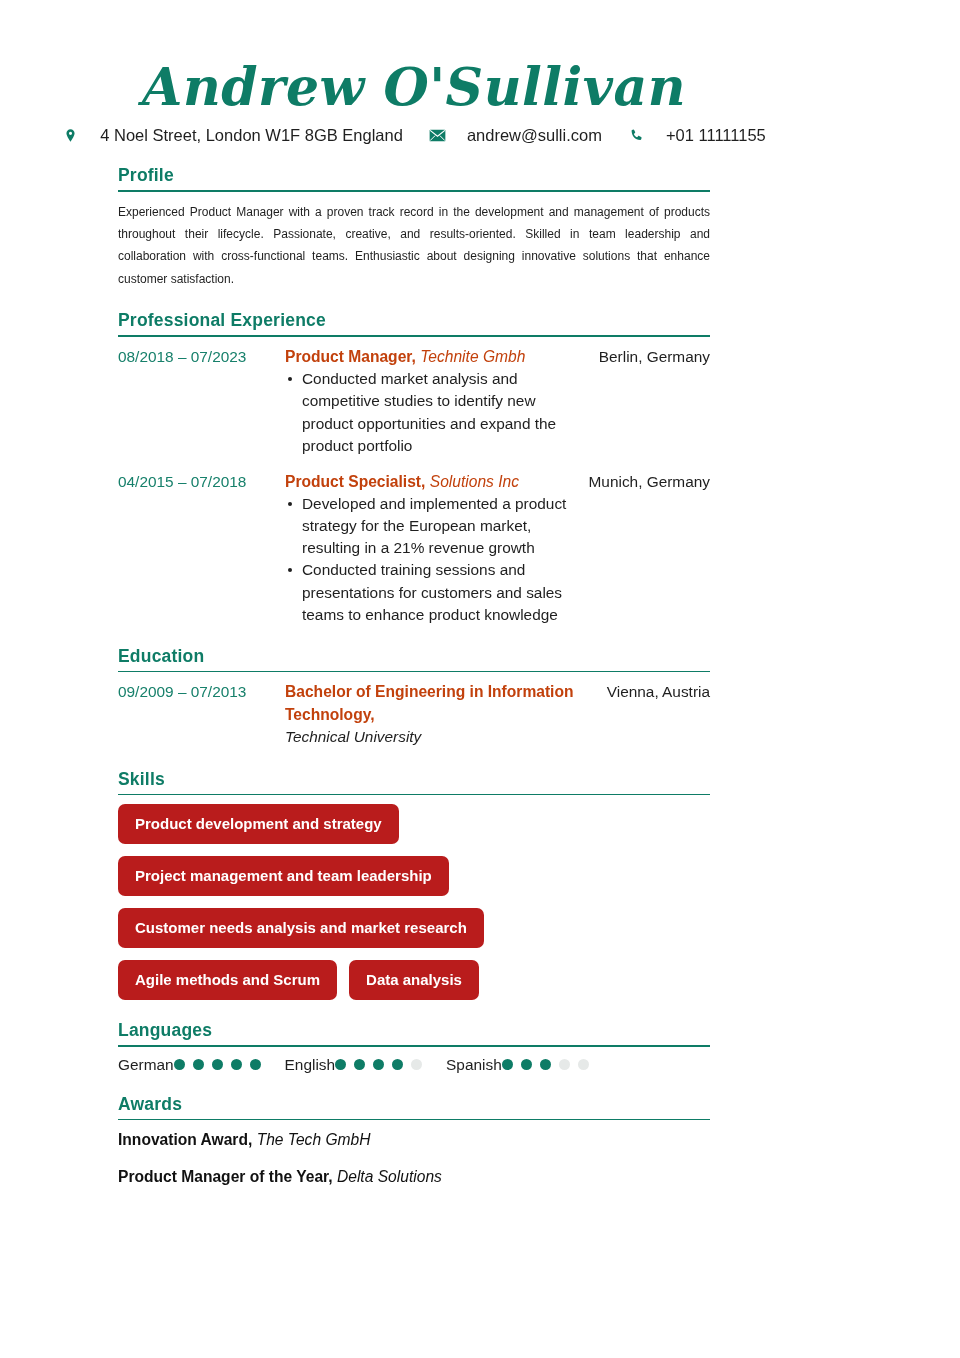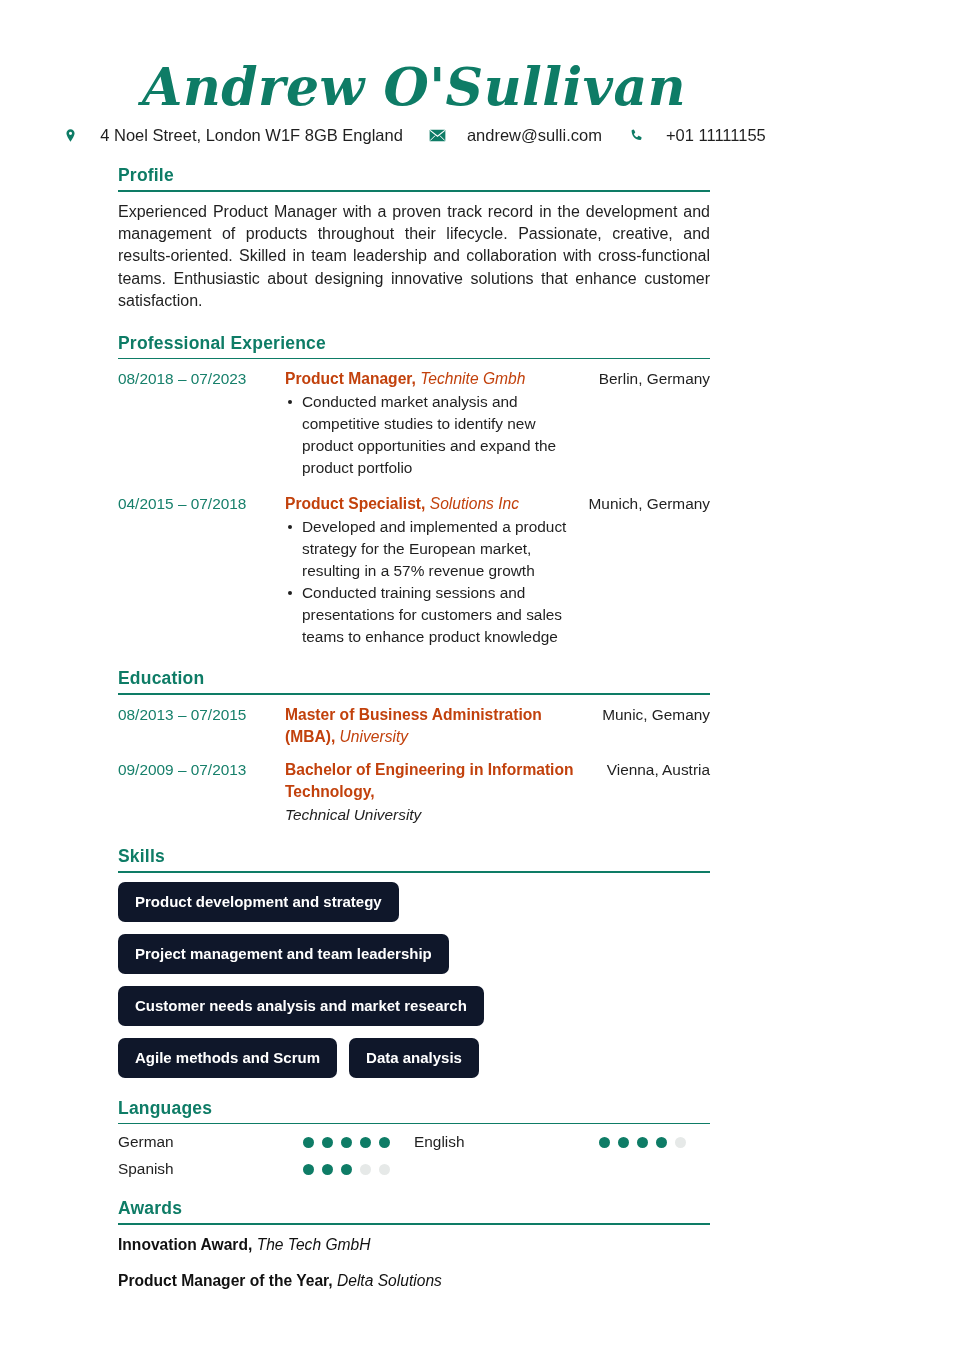--- a/index.html
+++ b/index.html
@@ -75,21 +75,21 @@
   }
   .sec-rule {
     height: 1.6px;
     background: #0E7C66;
     width: 100%;
     margin-bottom: 9px;
   }
 
   
   .profile-text {
-    font-size: 16px;
+    font-size: 12px;
     line-height: 22.4px;
     text-align: justify;
     color: #1f1f1f;
   }
 
   
   .entry {
     display: flex;
     width: 100%;
     align-items: flex-start;
@@ -155,34 +155,34 @@
   }
 
   
   .chips {
     display: flex;
     flex-wrap: wrap;
     gap: 12px 12px;
     margin-top: 4px;
   }
   .chip {
-    background: #0f172a;
+    background: #b91c1c;
     color: #ffffff;
     font-size: 15px;
     font-weight: 700;
     border-radius: 7px;
     padding: 11px 17px;
     line-height: 18px;
     white-space: nowrap;
   }
 
   
   .lang-grid {
     display: grid;
-    grid-template-columns: 1fr 1fr;
+    grid-template-columns: 1fr 1fr 1fr 1fr;
     row-gap: 9px;
     column-gap: 0px;
     margin-top: 6px;
   }
   .lang-item {
     display: flex;
     align-items: center;
     justify-content: space-between;
     padding-right: 24px;
   }
@@ -278,42 +278,32 @@
     </div>
 
     <div class="entry exp-entry">
       <div class="col-date">04/2015 – 07/2018</div>
       <div class="col-main">
         <div class="job-title">
           <span>Product Specialist,</span>
           <span class="company">Solutions Inc</span>
         </div>
         <ul class="bullets">
-          <li>Developed and implemented a product strategy for the European market, resulting in a 57% revenue growth</li>
+          <li>Developed and implemented a product strategy for the European market, resulting in a 21% revenue growth</li>
           <li>Conducted training sessions and presentations for customers and sales teams to enhance product knowledge</li>
         </ul>
       </div>
       <div class="col-loc">Munich, Germany</div>
     </div>
   </div>
 
   <div class="section">
     <div class="sec-head">Education</div>
     <div class="sec-rule"></div>
 
-    <div class="entry edu-entry">
-      <div class="col-date">08/2013 – 07/2015</div>
-      <div class="col-main">
-        <div class="job-title">
-          <span>Master of Business Administration (MBA),</span>
-          <span class="company">University</span>
-        </div>
-      </div>
-      <div class="col-loc">Munic, Gemany</div>
-    </div>
 
     <div class="entry edu-entry">
       <div class="col-date">09/2009 – 07/2013</div>
       <div class="col-main">
         <div class="job-title">
           <span>Bachelor of Engineering in Information Technology,</span>
         </div>
         <div class="edu-sub">Technical University</div>
       </div>
       <div class="col-loc">Vienna, Austria</div>

